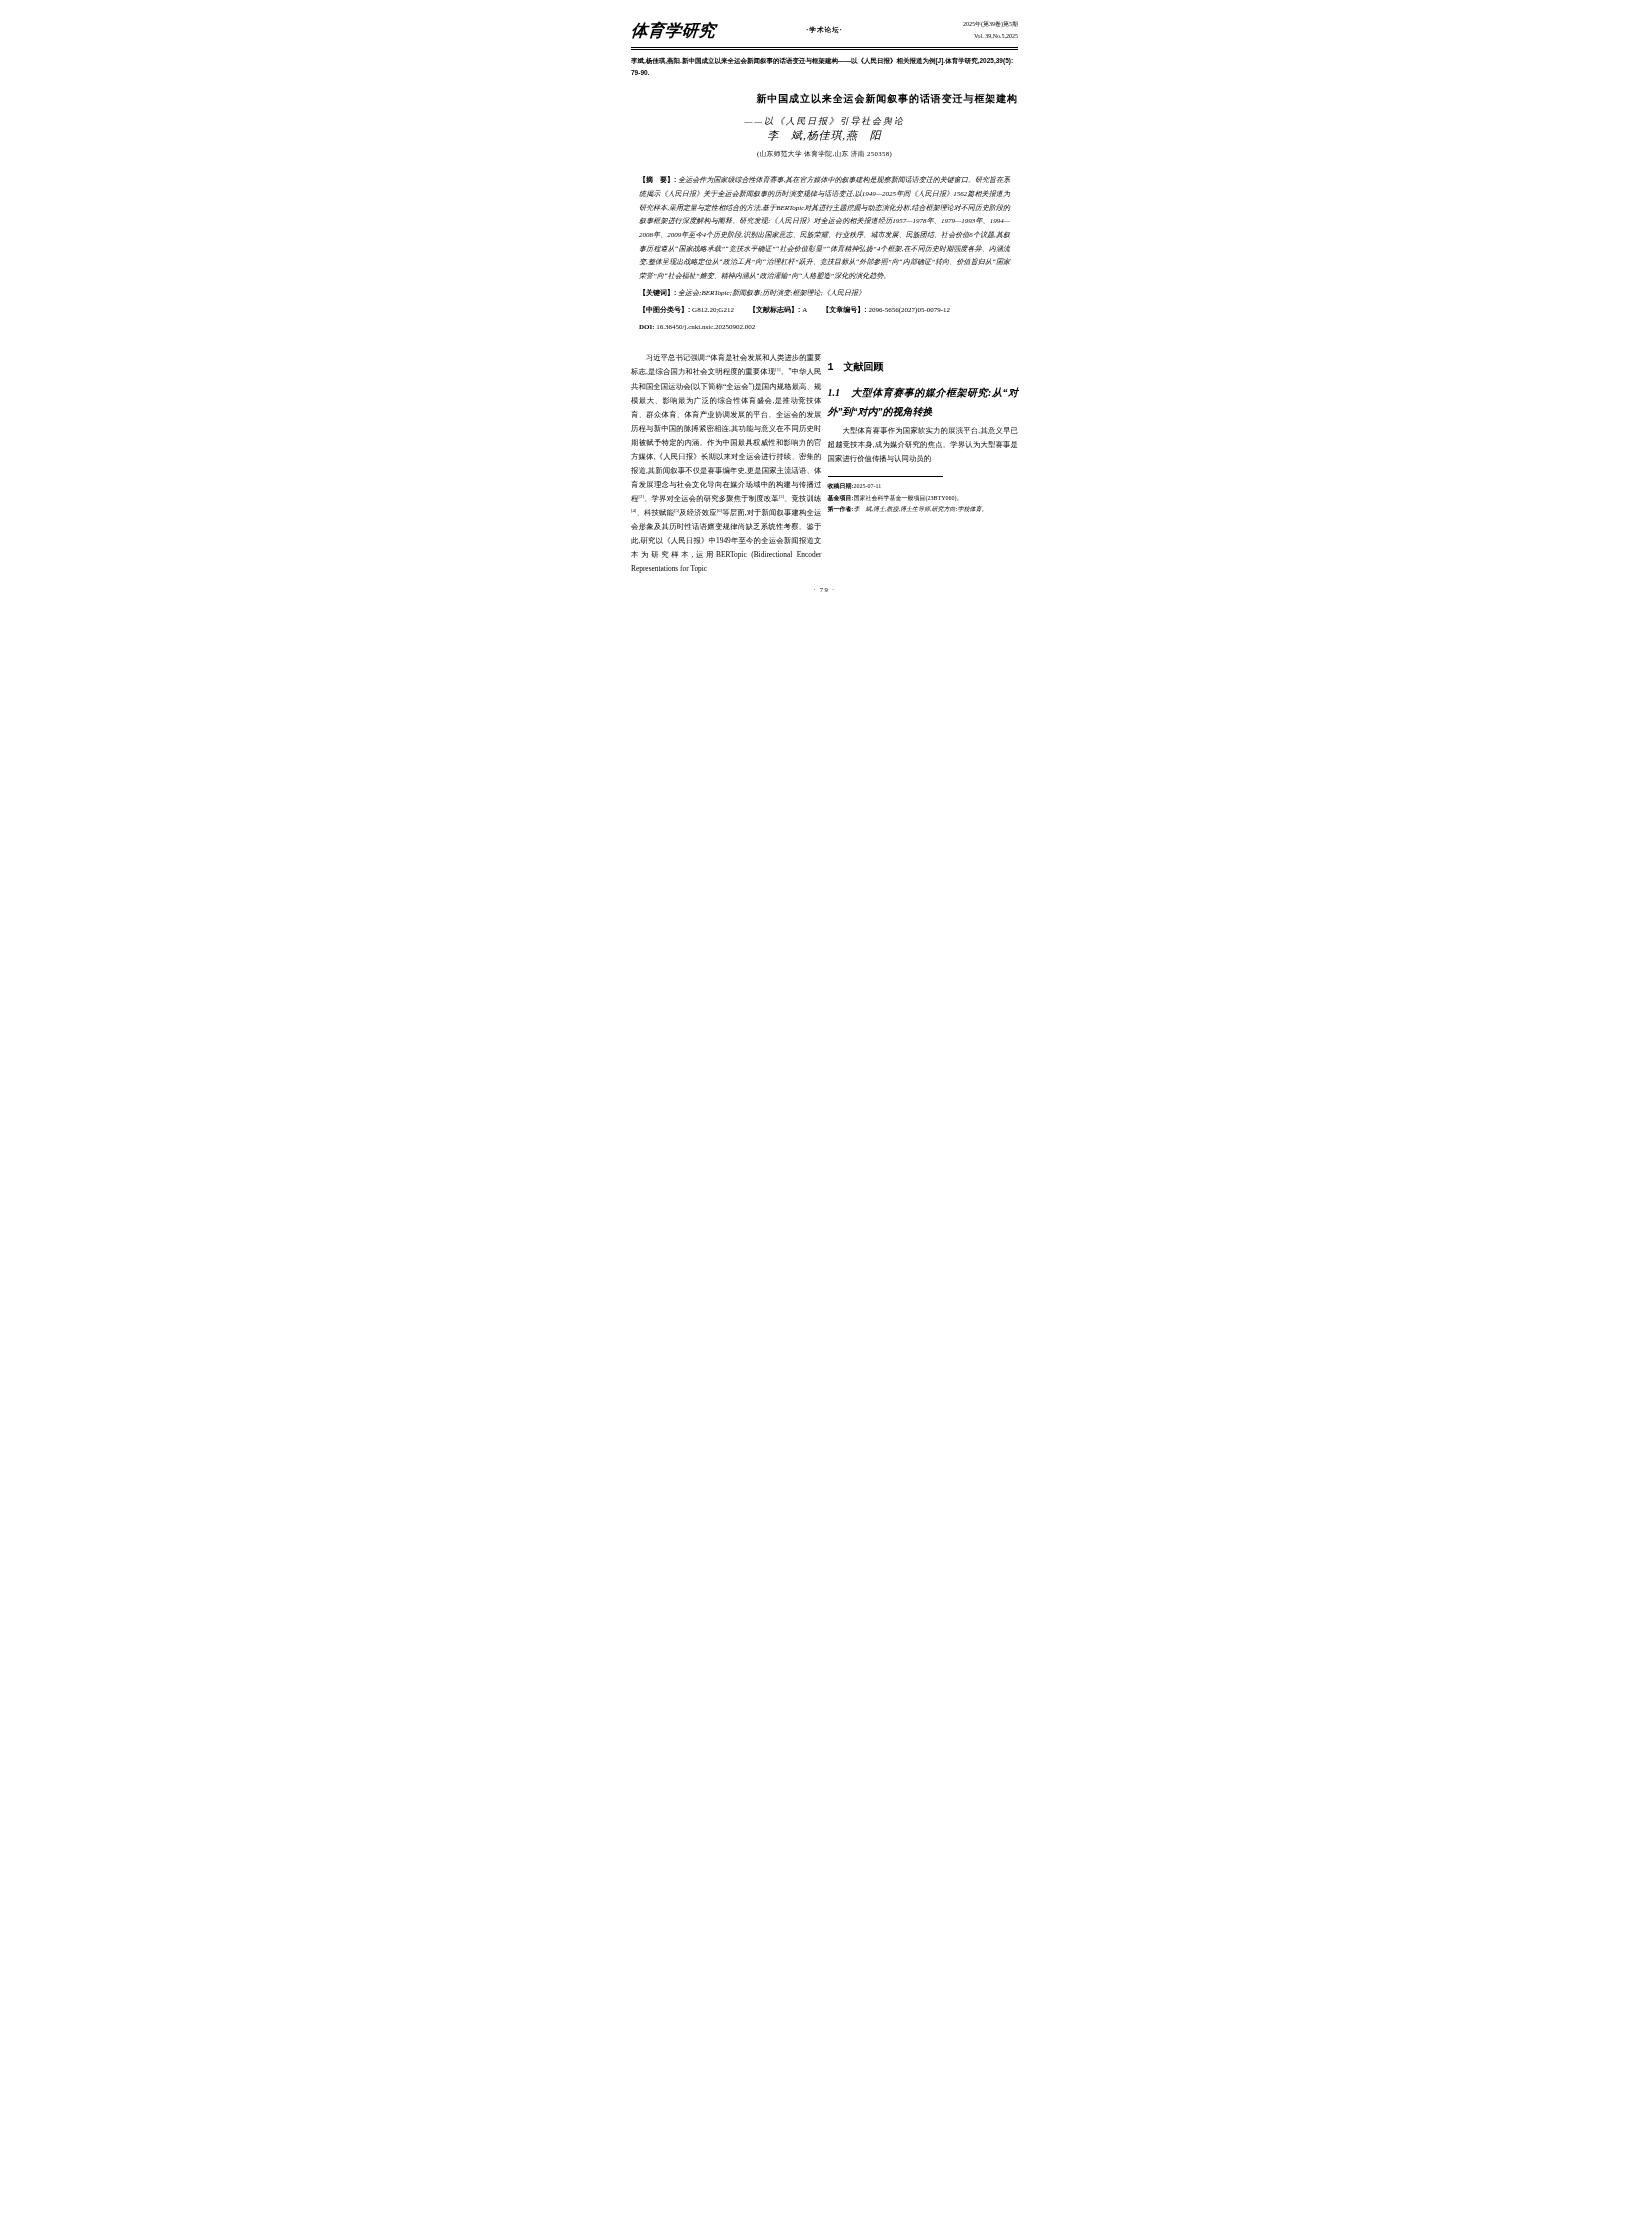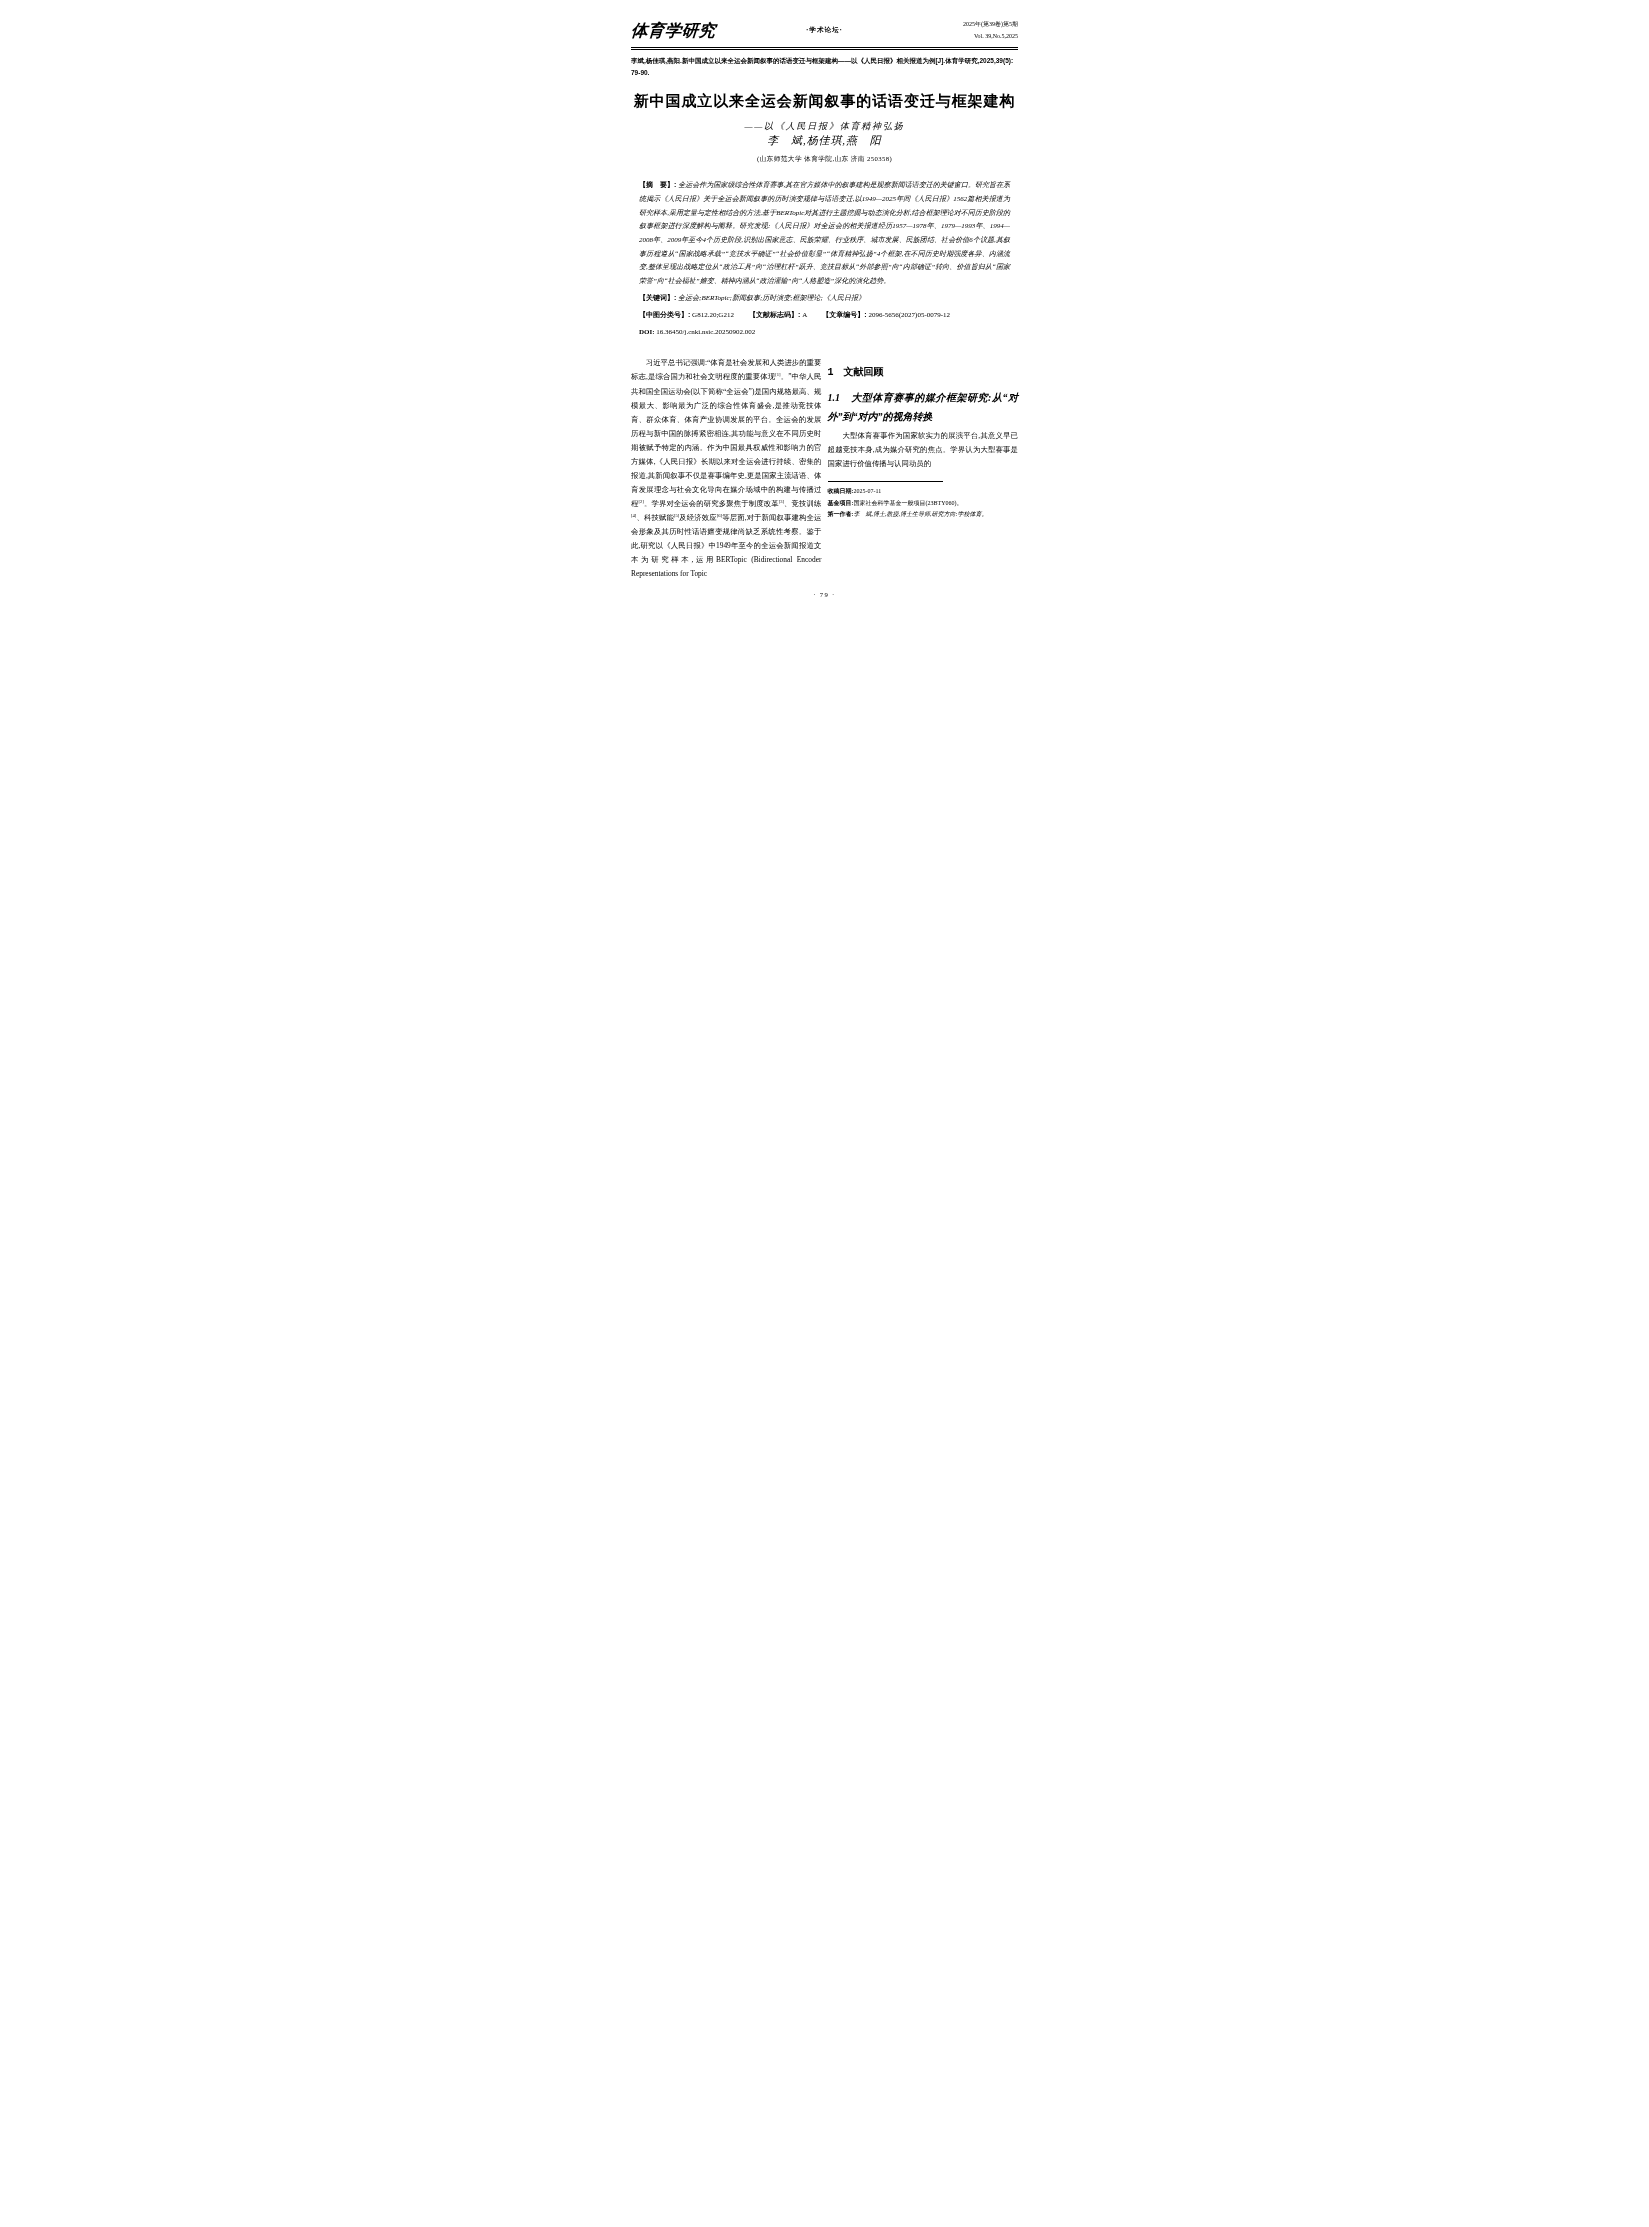--- a/index.html
+++ b/index.html
@@ -61,24 +61,24 @@
     margin-top: 4.5px;
     font-family: "Liberation Sans", "DejaVu Sans", sans-serif;
     font-weight: bold;
     font-size: 6.5px;
     line-height: 1.85;
     text-align: justify;
   }
   
   .title {
     margin-top: 12.5px;
-    text-align: center;
+    text-align: right;
     font-family: Liberation Sans, sans-serif;
     font-weight: bold;
-    font-size: 15px;
+    font-size: 10px;
     letter-spacing: 0.9px;
   }
   .subtitle {
     margin-top: 9.8px;
     text-align: center;
     font-style: italic;
     font-size: 9px;
     letter-spacing: 1.8px;
   }
   .authors {
@@ -187,21 +187,21 @@
     </div>
   </div>
   <div class="header-rule"></div>
 
   <div class="citation">
     <div>李斌,杨佳琪,燕阳.新中国成立以来全运会新闻叙事的话语变迁与框架建构——以《人民日报》相关报道为例[J].体育学研究,2025,39(5):</div>
     <div>79-90.</div>
   </div>
 
   <div class="title">新中国成立以来全运会新闻叙事的话语变迁与框架建构</div>
-  <div class="subtitle">——以《人民日报》体育精神弘扬</div>
+  <div class="subtitle">——以《人民日报》引导社会舆论</div>
   <div class="authors">李　斌,杨佳琪,燕　阳</div>
   <div class="affiliation">(山东师范大学 体育学院,山东 济南 250358)</div>
 
   <div class="meta-block abstract">
     <span class="meta-label">【摘　要】:</span>
     <span class="kai">全运会作为国家级综合性体育赛事,其在官方媒体中的叙事建构是观察新闻话语变迁的关键窗口。研究旨在系统揭示《人民日报》关于全运会新闻叙事的历时演变规律与话语变迁,以1949—2025年间《人民日报》1562篇相关报道为研究样本,采用定量与定性相结合的方法,基于BERTopic对其进行主题挖掘与动态演化分析,结合框架理论对不同历史阶段的叙事框架进行深度解构与阐释。研究发现:《人民日报》对全运会的相关报道经历1957—1978年、1979—1993年、1994—2008年、2009年至今4个历史阶段,识别出国家意志、民族荣耀、行业秩序、城市发展、民族团结、社会价值6个议题,其叙事历程遵从“国家战略承载”“竞技水平确证”“社会价值彰显”“体育精神弘扬”4个框架,在不同历史时期强度各异、内涵流变,整体呈现出战略定位从“政治工具”向“治理杠杆”跃升、竞技目标从“外部参照”向“内部确证”转向、价值旨归从“国家荣誉”向“社会福祉”嬗变、精神内涵从“政治灌输”向“人格塑造”深化的演化趋势。</span>
   </div>
 
   <div class="meta-block meta-line">
     <span class="meta-label">【关键词】:</span>

